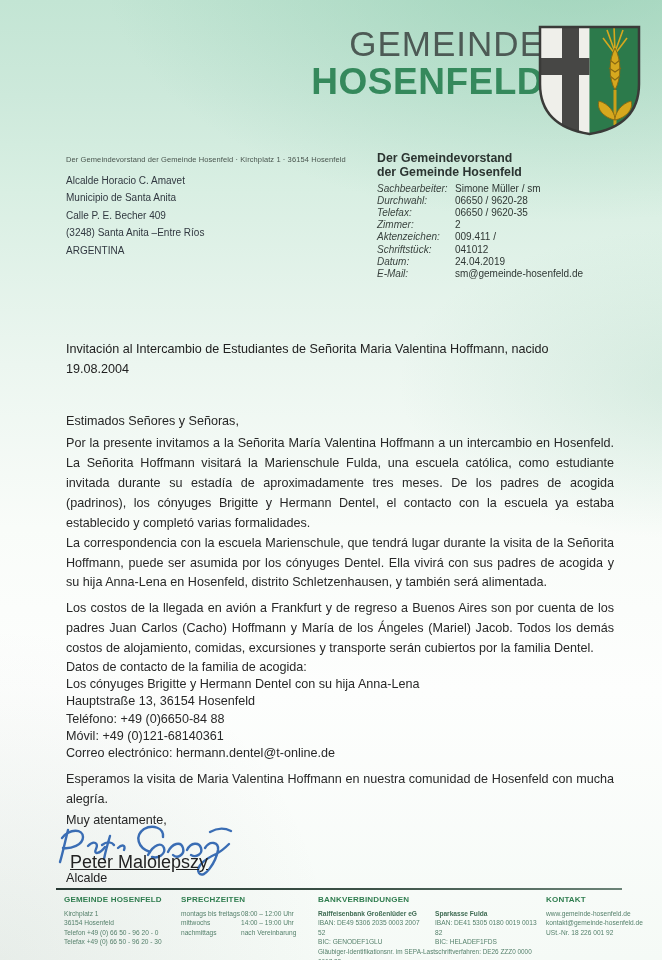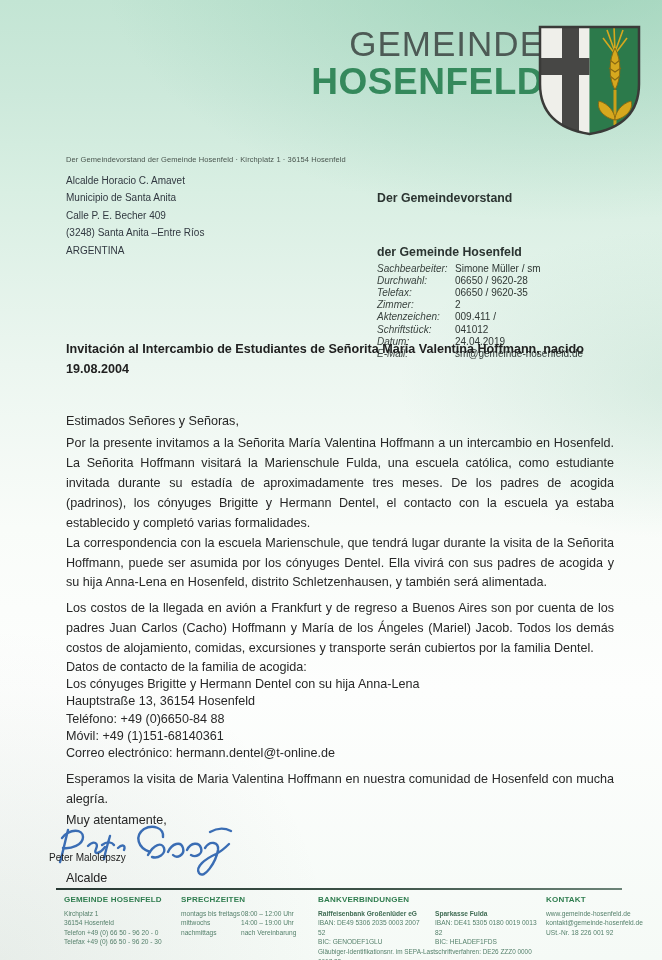--- a/index.html
+++ b/index.html
@@ -19,38 +19,38 @@
   
   .org-title { right:154px; top:26px; text-align:right; line-height:1; }
   .org-line1 { font-size:35px; letter-spacing:1px; color:var(--title-gray,#4d5a55); font-weight:400; }
   .org-line2 { font-size:37px; letter-spacing:0.5px; color:var(--brand-green,#35895c); font-weight:700; margin-top:2px; }
   .crest { left:533px; top:22px; }
 
   .sender-line { left:66px; top:155px; font-size:7.5px; color:#4a564f; letter-spacing:0.1px; }
   .recipient { left:66px; top:172px; font-size:10px; line-height:17.4px; color:#313840; }
 
   .office { left:377px; top:151px; width:245px; }
-  .office-title { font-size:12.3px; font-weight:700; line-height:14.3px; color:#2b3431;margin-top:40px; }
+  .office-title { font-size:12.3px; font-weight:700; line-height:14.3px; color:#2b3431; }
   .office-rows { margin-top:3.5px; }
   .office-row { display:flex; font-size:10px; line-height:12.1px; }
   .office-row .lbl { width:78px; flex:0 0 78px; font-style:italic; color:#39423e; }
   .office-row .val { color:#2f3734; }
 
   
-  .subject { left:66px; top:340px; width:549px; font-size:12.6px; font-weight:700; line-height:19.5px; color:#212121; }
+  .subject { left:66px; top:340px; width:549px; font-size:12.6px; font-weight:400; line-height:19.5px; color:#212121; }
   .salutation { left:66px; top:402px; font-size:12.6px;margin-top:12px; }
   .para { left:66px; width:548px; font-size:12.6px; text-align:justify; color:#282828; }
   .p1 { top:433px; line-height:20px; }
   .p2 { top:534px; line-height:19.5px; }
   .p3 { top:598px; line-height:20px; }
   .host { left:66px; top:659px; font-size:12.6px; line-height:17.2px; color:#282828; }
   .closing { top:769px; line-height:20px; }
   .valediction { left:66px; top:813px; font-size:12.6px; }
   .sig-svg { left:50px; top:818px; }
-  .signer-name { left:49px; top:852px; font-size:10px; color:#222; }
+  .signer-name { left:70px; top:852px; font-size:18px; color:#222;text-decoration:underline; }
   .signer-title { left:66px; top:871px; font-size:12.6px; color:#222; }
 
   
   .footer-divider { left:56px; top:888px; width:566px; height:2px;
     background:linear-gradient(90deg,#273832 0%,#3c5247 55%,#6b8377 100%); }
   .fcol { top:895px; }
   .fhead { font-size:8px; font-weight:700; letter-spacing:0.2px; color:var(--footer-green,#2f7d4f); margin-bottom:4.5px; }
   .fline, .frow { font-size:6.6px; line-height:9.6px; color:var(--footer-text,#55806b); }
   .f1 { left:64px; width:112px; }
   .f2 { left:181px; width:135px; }
@@ -148,21 +148,21 @@
   <div class="abs salutation">Estimados Señores y Señoras,</div>
   <div class="abs para p1">Por la presente invitamos a la Señorita María Valentina Hoffmann a un intercambio en Hosenfeld. La Señorita Hoffmann visitará la Marienschule Fulda, una escuela católica, como estudiante invitada durante su estadía de aproximadamente tres meses. De los padres de acogida (padrinos), los cónyuges Brigitte y Hermann Dentel, el contacto con la escuela ya estaba establecido y completó varias formalidades.</div>
   <div class="abs para p2">La correspondencia con la escuela Marienschule, que tendrá lugar durante la visita de la Señorita Hoffmann, puede ser asumida por los cónyuges Dentel. Ella vivirá con sus padres de acogida y su hija Anna-Lena en Hosenfeld, distrito Schletzenhausen, y también será alimentada.</div>
   <div class="abs para p3">Los costos de la llegada en avión a Frankfurt y de regreso a Buenos Aires son por cuenta de los padres Juan Carlos (Cacho) Hoffmann y María de los Ángeles (Mariel) Jacob. Todos los demás costos de alojamiento, comidas, excursiones y transporte serán cubiertos por la familia Dentel.</div>
 
   <div class="abs host">
     <div>Datos de contacto de la familia de acogida:</div>
     <div>Los cónyuges Brigitte y Hermann Dentel con su hija Anna-Lena</div>
     <div>Hauptstraße 13, 36154 Hosenfeld</div>
     <div>Teléfono: +49 (0)6650-84 88</div>
-    <div>Móvil: +49 (1)151-68140361</div>
+    <div>Móvil: +49 (0)121-68140361</div>
     <div>Correo electrónico: hermann.dentel@t-online.de</div>
   </div>
 
   <div class="abs para closing">Esperamos la visita de Maria Valentina Hoffmann en nuestra comunidad de Hosenfeld con mucha alegría.</div>
   <div class="abs valediction">Muy atentamente,</div>
 
   <svg class="abs sig-svg" width="215" height="80" viewBox="0 0 215 80">
     <g fill="none" stroke="var(--signature-blue,#3a6db4)" stroke-width="2.4" stroke-linecap="round">
       <path d="M12,20 C20,10 33,11 33,19 C33,27 21,31 13,30"></path>
       <path d="M18,12 C15,24 12,38 10,44"></path>

